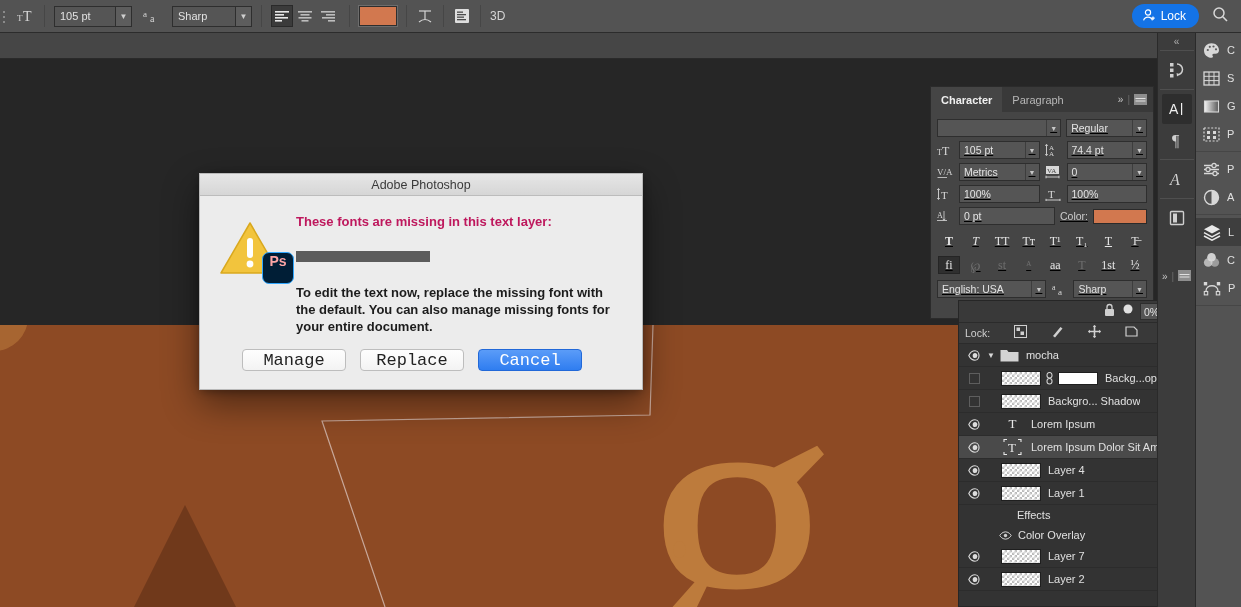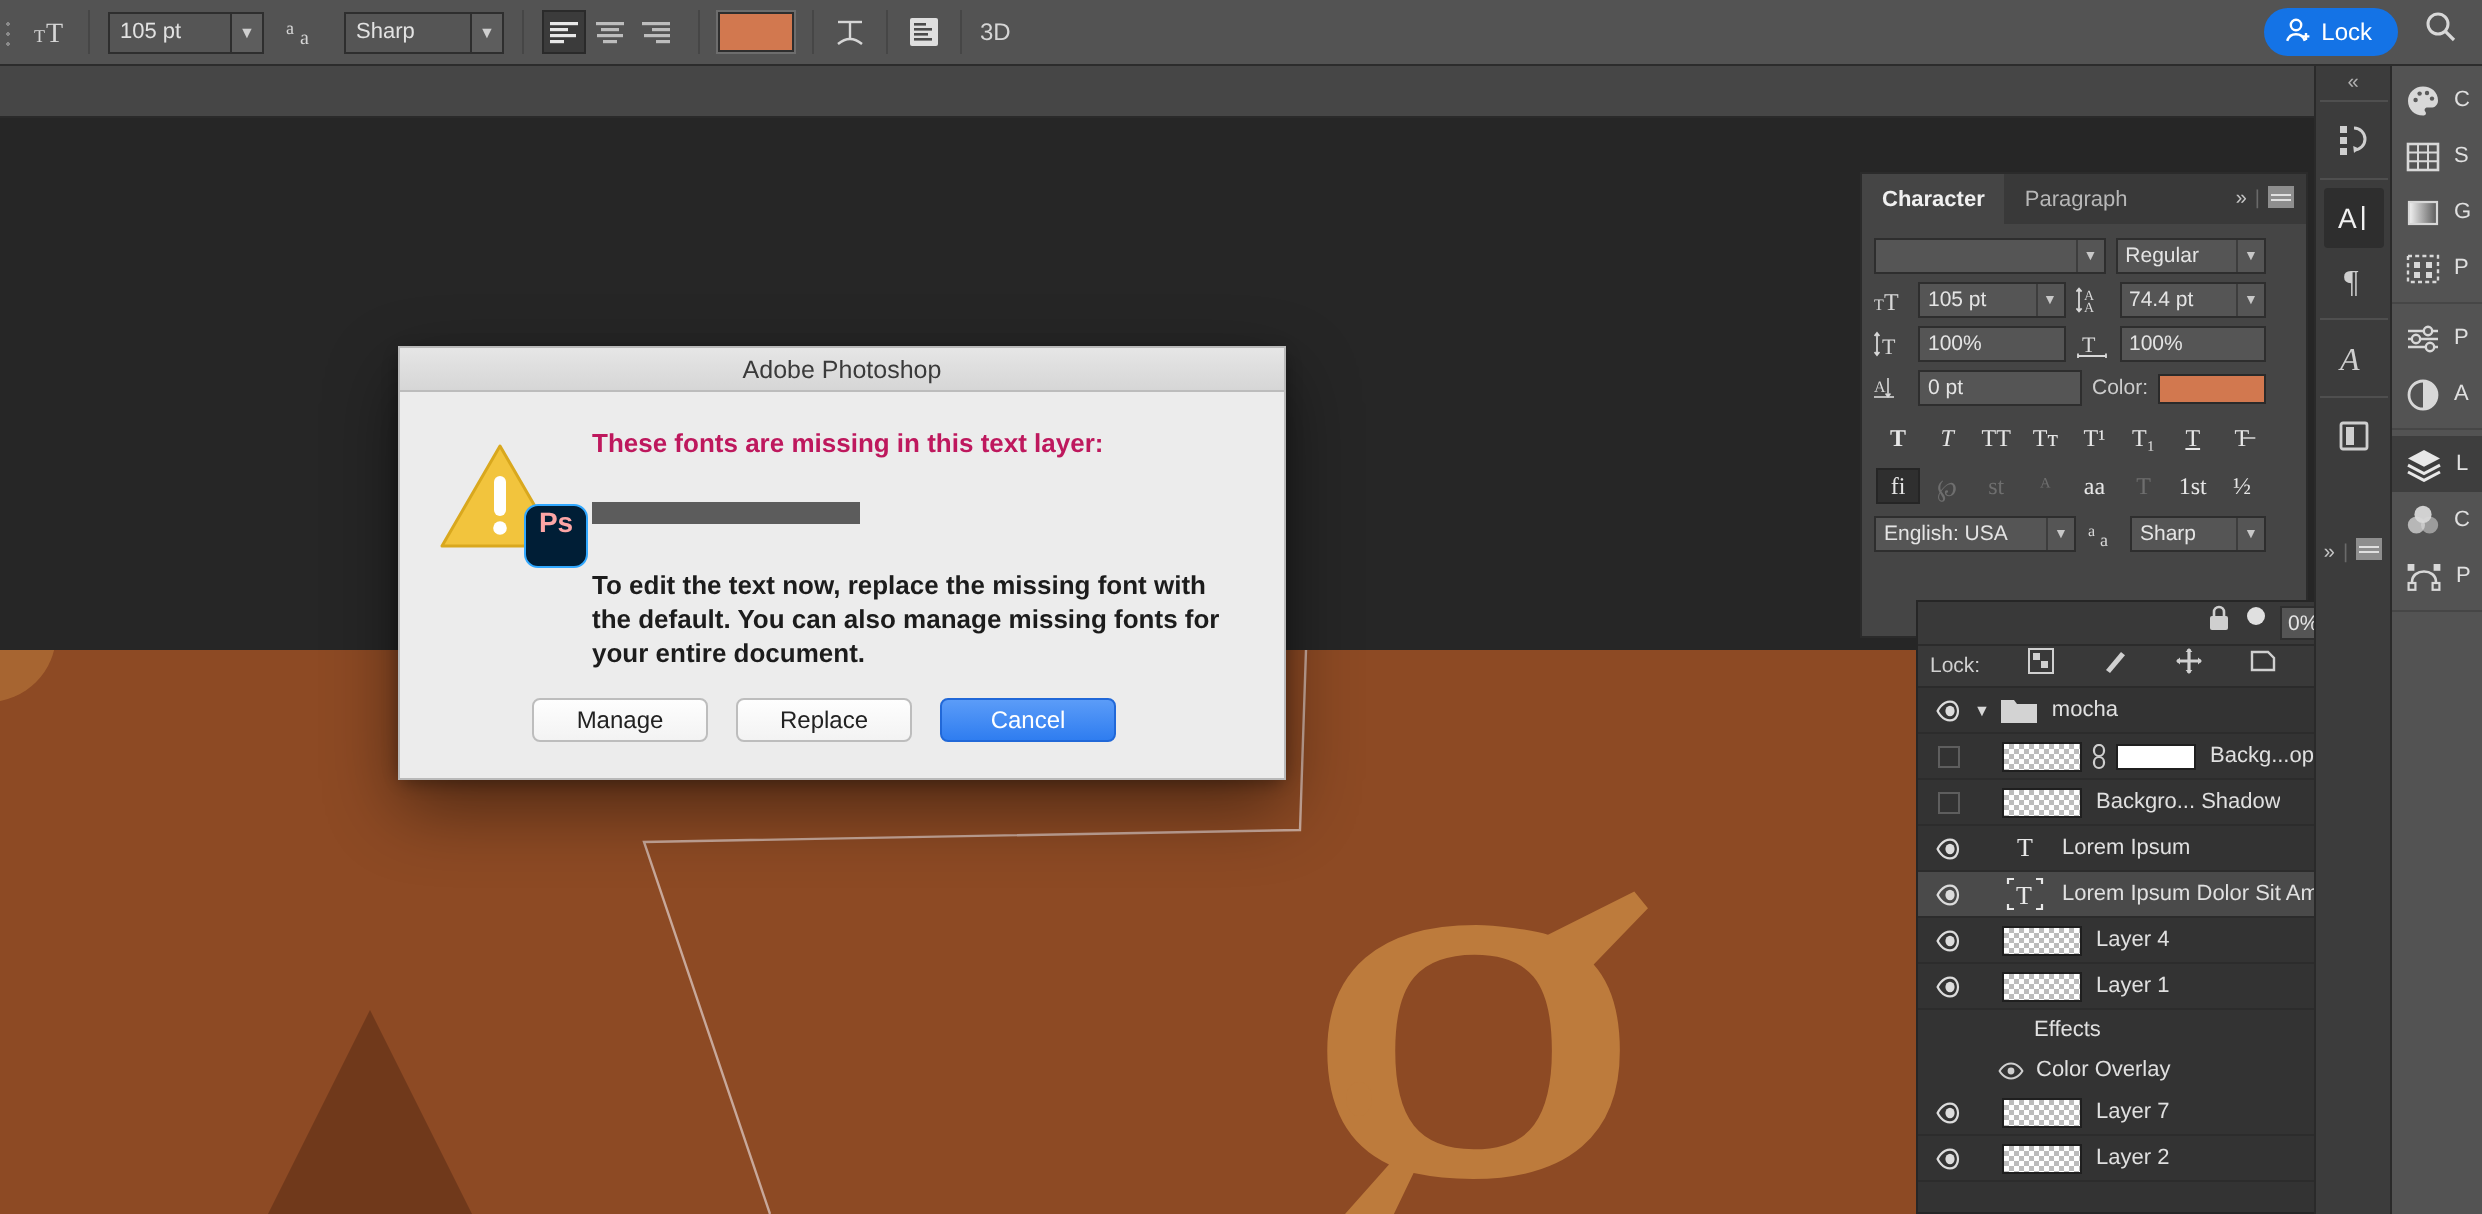--- a/index.html
+++ b/index.html
@@ -99,21 +99,21 @@
     position: absolute; left: 930px; top: 86px; width: 224px; height: 233px;
     background: #454545; border: 1px solid #2b2b2b;
   }
   .char-tabs { display: flex; align-items: center; height: 25px; background: #393939; }
   .char-tab {
     font-size: 11px; color: #b7b7b7; padding: 0 10px; height: 25px;
     display: flex; align-items: center;
   }
   .char-tab.active { background: #454545; color: #f0f0f0; font-weight: bold; }
   .char-tabs-right { margin-left: auto; display: flex; align-items: center; gap: 4px; padding-right: 6px; }
-  .char-body { padding: 7px 20px 0 6px; }
+  .char-body { padding: 7px 6px 0 6px; text-decoration: underline; }
   .cp-row { display: flex; align-items: center; gap: 5px; margin-bottom: 4px; }
   .cp-field {
     display: flex; align-items: center; height: 18px;
     background: #555; border: 1px solid #2e2e2e; flex: 1; min-width: 0;
   }
   .cp-field .val {
     flex: 1; font-size: 10.5px; color: #e4e4e4; padding: 0 4px;
     white-space: nowrap; overflow: hidden;
   }
   .cp-field .cv {
@@ -241,25 +241,26 @@
   .dlg-h {
     font-size: 13px; font-weight: bold; color: #be185d; line-height: 1.35;
   }
   .redact-bar { width: 134px; height: 11px; background: #5c5c5c; margin: 20px 0 22px 0; }
   .dlg-p { font-size: 13px; font-weight: bold; color: #1c1c1c; line-height: 1.33; }
   .dlg-buttons {
     position: absolute; left: 0; bottom: 18px; width: 444px;
     display: flex; justify-content: center; gap: 14px; padding-right: 20px;
   }
   .dlg-btn {
-    width: 88px; height: 22px; border-radius: 4px;
+    width: 104px; height: 22px; border-radius: 4px;
     display: flex; align-items: center; justify-content: center;
-    font-size: 12px; color: #222;
+    font-size: 17px; color: #222;
     background: linear-gradient(#fefefe, #f3f3f3);
     border: 1px solid #bdbdbd;
+    font-family: Liberation Mono, monospace;
   }
   .dlg-btn.primary {
     background: linear-gradient(#5b9cf8, #2f7df0);
     border: 1px solid #2168d8; color: #fff;
   }
 </style>
 </head>
 <body>
 
 <div id="app">
@@ -448,20 +449,43 @@
               <text x="4" y="13" font-family="Liberation Serif, serif" font-size="7" fill="#d8d8d8">A</text>
               <path d="M1.5 2 V12 M0.2 2.8 L1.5 1.3 L2.8 2.8 M0.2 11.2 L1.5 12.7 L2.8 11.2" stroke="#d8d8d8" stroke-width="0.9" fill="none"></path>
             </svg>
         </span>
         <div class="cp-field">
           <span class="val">74.4 pt</span>
           <span class="cv">▼</span>
         </div>
       </div>
 
+      <div class="cp-row">
+        <span class="cp-ico">
+          <svg width="17" height="14" viewBox="0 0 17 14">
+              <text x="0" y="10" font-family="Liberation Serif, serif" font-size="9" fill="#d8d8d8">V/A</text>
+              <path d="M0.5 12.5 H10" stroke="#d8d8d8" stroke-width="0.8"></path>
+            </svg>
+        </span>
+        <div class="cp-field">
+          <span class="val">Metrics</span>
+          <span class="cv">▼</span>
+        </div>
+        <span class="cp-ico">
+          <svg width="17" height="14" viewBox="0 0 17 14">
+              <rect x="1" y="1" width="13" height="8" fill="#d8d8d8"></rect>
+              <text x="2" y="8" font-family="Liberation Serif, serif" font-size="7" fill="#454545">VA</text>
+              <path d="M1 12 H14 M1 10.7 L1 13.3 M14 10.7 L14 13.3" stroke="#d8d8d8" stroke-width="0.9"></path>
+            </svg>
+        </span>
+        <div class="cp-field">
+          <span class="val">0</span>
+          <span class="cv">▼</span>
+        </div>
+      </div>
 
       <div class="cp-row">
         <span class="cp-ico">
           <svg width="17" height="14" viewBox="0 0 17 14">
               <path d="M1.5 2 V12 M0.3 3 L1.5 1.5 L2.7 3 M0.3 11 L1.5 12.5 L2.7 11" stroke="#d8d8d8" stroke-width="0.9" fill="none"></path>
               <text x="4" y="12" font-family="Liberation Serif, serif" font-size="11" fill="#d8d8d8">T</text>
             </svg>
         </span>
         <div class="cp-field">
           <span class="val">100%</span>

